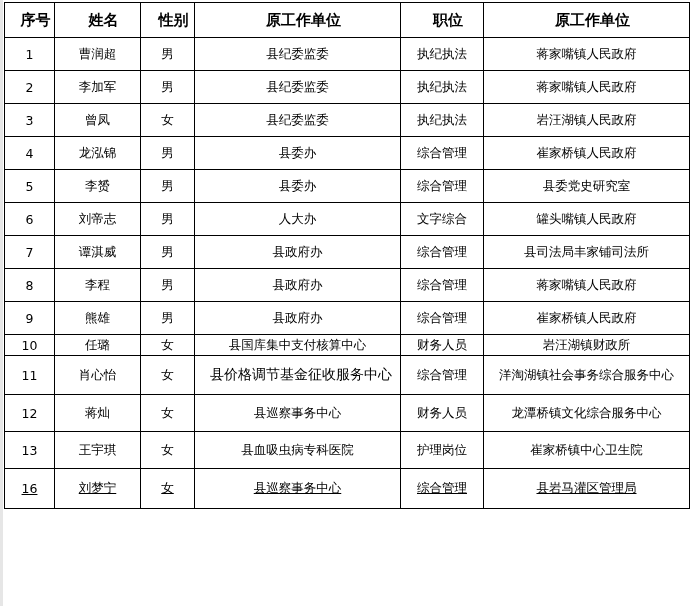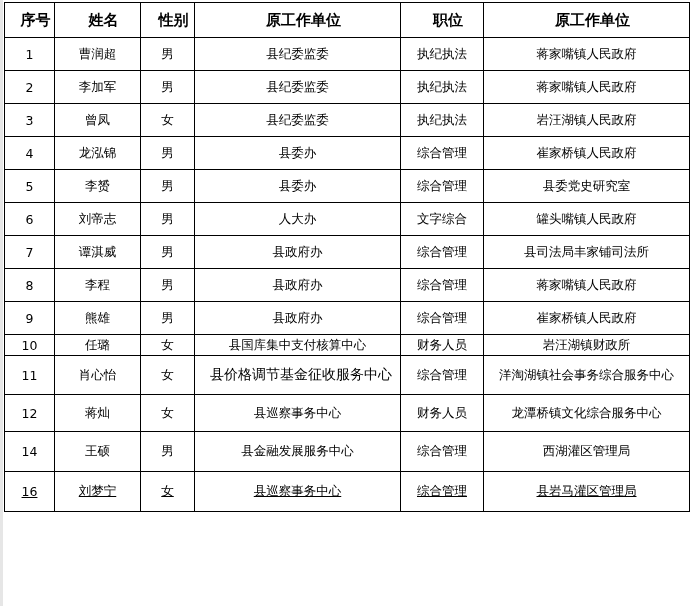--- a/index.html
+++ b/index.html
@@ -128,27 +128,27 @@
         <td>洋淘湖镇社会事务综合服务中心</td>
       </tr>
       <tr style="height: 37px; border-radius: 12px;">
         <td class="c-no">12</td>
         <td>蒋灿</td>
         <td>女</td>
         <td class="c-unit">县巡察事务中心</td>
         <td>财务人员</td>
         <td>龙潭桥镇文化综合服务中心</td>
       </tr>
-      <tr style="height: 40px;">
-        <td class="c-no">14</td>
-        <td>王硕</td>
-        <td>男</td>
-        <td class="c-unit">县金融发展服务中心</td>
-        <td>综合管理</td>
-        <td>西湖灌区管理局</td>
+      <tr style="height: 37px;">
+        <td class="c-no">13</td>
+        <td>王宇琪</td>
+        <td>女</td>
+        <td class="c-unit">县血吸虫病专科医院</td>
+        <td>护理岗位</td>
+        <td>崔家桥镇中心卫生院</td>
       </tr>
       <tr style="height: 40px; text-decoration: underline;">
         <td class="c-no">16</td>
         <td>刘梦宁</td>
         <td>女</td>
         <td class="c-unit">县巡察事务中心</td>
         <td>综合管理</td>
         <td>县岩马灌区管理局</td>
       </tr>
     </tbody>

